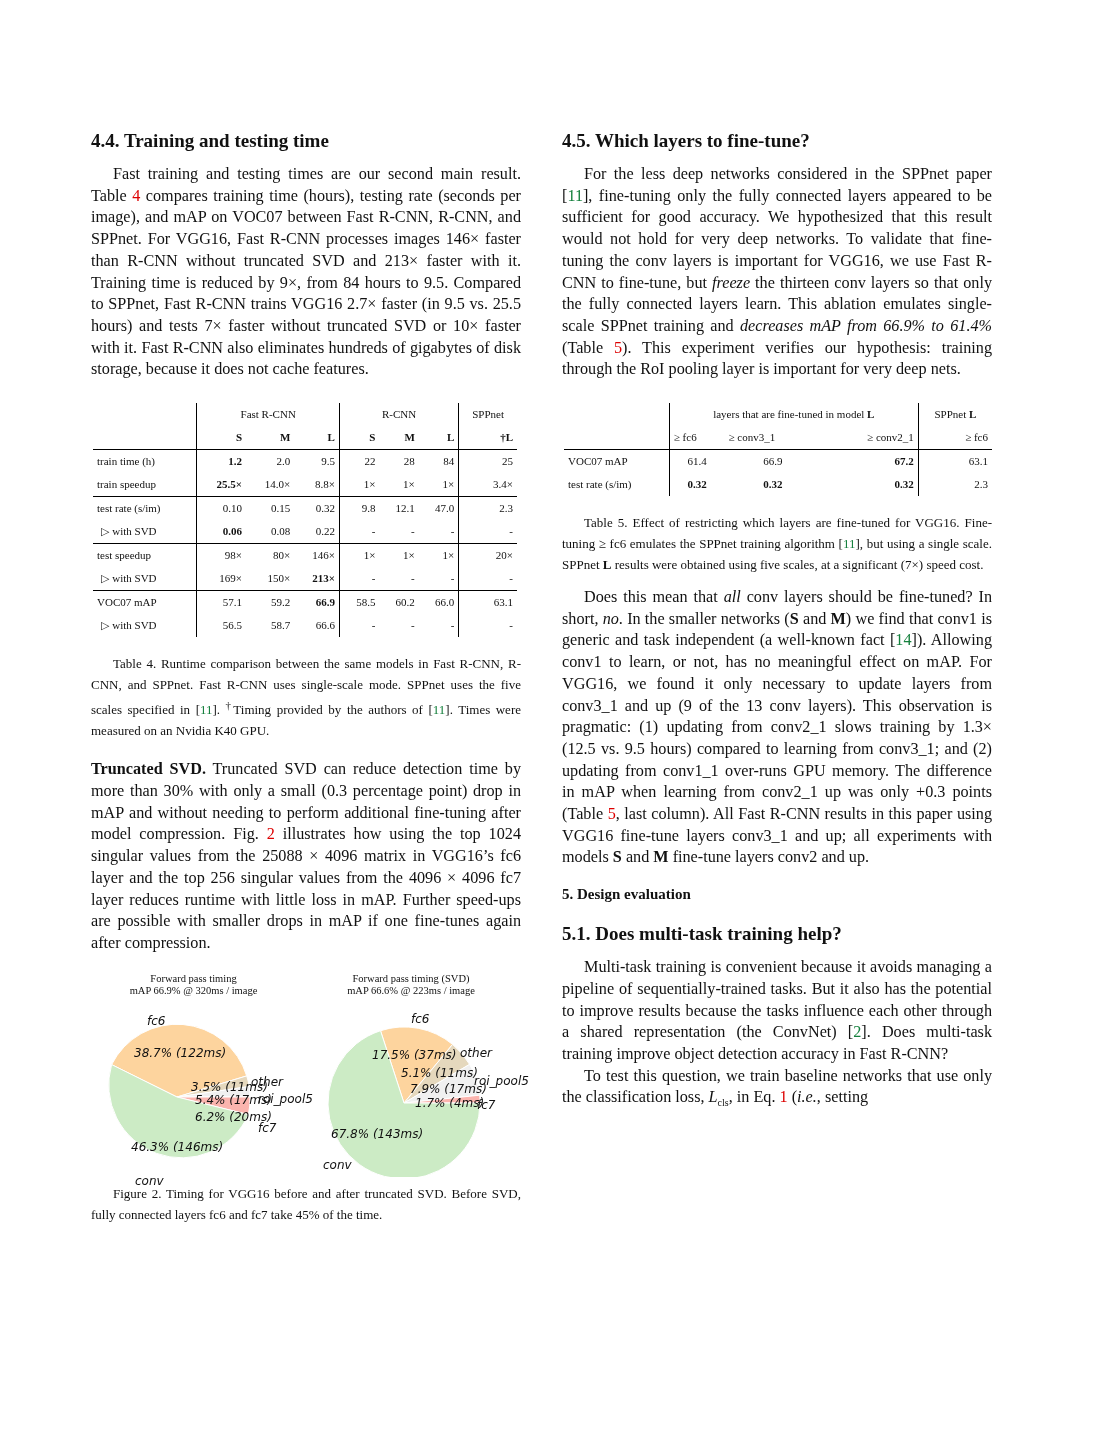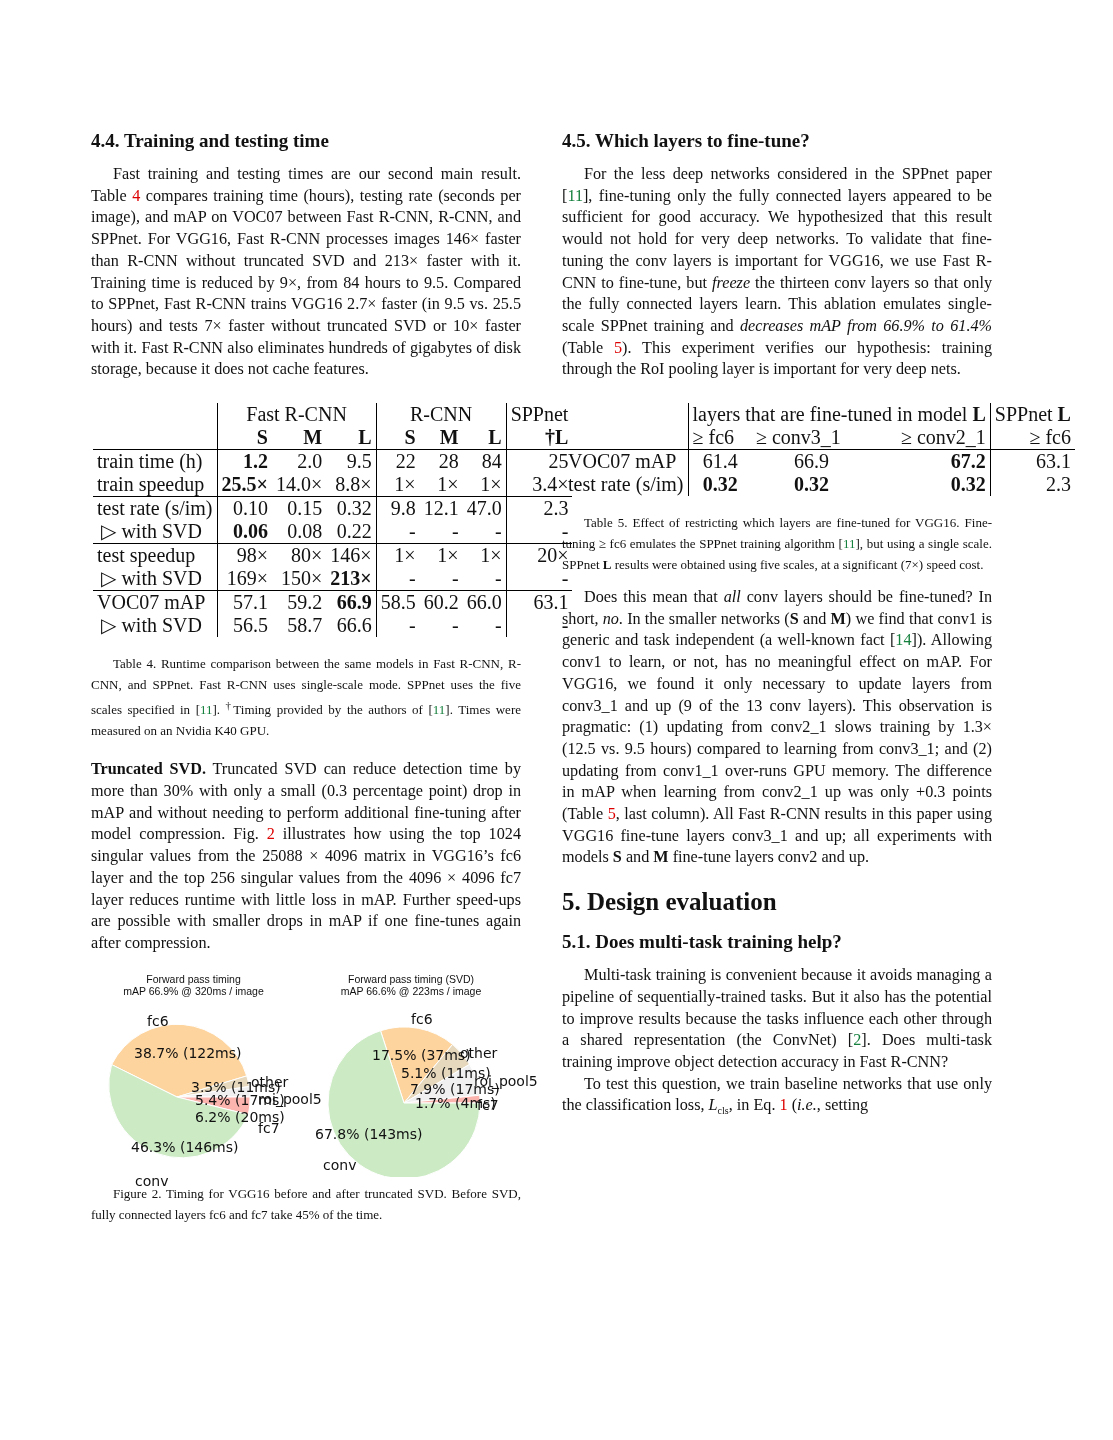--- a/index.html
+++ b/index.html
@@ -6,31 +6,31 @@
   body { width: 1113px; height: 1440px; position: relative; font-family: "Liberation Serif", serif; color: #111; }
   .col { position: absolute; top: 128px; width: 430px; font-size: 16.2px; line-height: 21.7px; }
   .col.left { left: 91px; }
   .col.right { left: 562px; }
   h2 { font-size: 19px; font-weight: bold; margin: 0 0 10px 0; line-height: 26px; }
   p { margin: 0; text-align: justify; text-indent: 22px; hyphens: auto; }
   p.noindent { text-indent: 0; }
   .ref-red { color: #d00; }
   .ref-green { color: #15803d; }
   .caption { font-size: 13px; line-height: 21px; text-align: justify; margin: 0; }
-  table { border-collapse: collapse; font-size: 20px; }
+  table { border-collapse: collapse; font-size: 11px; }
   td, th { padding: 0 4px; line-height: 23px; white-space: nowrap; font-weight: normal; }
   .r { text-align: right; }
   .c { text-align: center; }
   .b { font-weight: bold; }
   .vl { border-left: 1px solid #000; }
   .ht { border-top: 1px solid #000; }
   .pies { display: flex; justify-content: space-between; margin: 18px 0 6px 0; }
   .pie-wrap { position: relative; width: 210px; height: 210px; }
-  .pie-title { font-family: Liberation Sans, sans-serif; font-size: 10.5px; line-height: 12px; text-align: center; }
-  .pie-lbl { position: absolute; font-family: "DejaVu Sans", sans-serif; font-size: 14px; white-space: nowrap; }
+  .pie-title { font-family: Liberation Serif, serif; font-size: 10.5px; line-height: 12px; text-align: center; }
+  .pie-lbl { position: absolute; font-family: "DejaVu Sans", sans-serif; font-size: 12px; white-space: nowrap; font-style: italic; }
 </style>
 </head>
 <body>
 
 <div class="col left">
   <h2>4.4. Training and testing time</h2>
   <p><span>Fast training and testing times are our second main result. Table </span><span class="ref-red">4</span><span> compares training time (hours), testing rate (seconds per image), and mAP on VOC07 between Fast R-CNN, R-CNN, and SPPnet. For VGG16, Fast R-CNN processes images 146× faster than R-CNN without truncated SVD and 213× faster with it. Training time is reduced by 9×, from 84 hours to 9.5. Compared to SPPnet, Fast R-CNN trains VGG16 2.7× faster (in 9.5 vs. 25.5 hours) and tests 7× faster without truncated SVD or 10× faster with it. Fast R-CNN also eliminates hundreds of gigabytes of disk storage, because it does not cache features.</span></p>
 
   <table style="margin: 22px 0 0 2px; width: 424px;">
     <tbody>
@@ -176,21 +176,21 @@
         </svg>
         <span class="pie-lbl" style="left:110px;top:12px">fc6</span>
         <span class="pie-lbl" style="left:159px;top:46px">other</span>
         <span class="pie-lbl" style="left:173px;top:74px">roi_pool5</span>
         <span class="pie-lbl" style="left:176px;top:98px">fc7</span>
         <span class="pie-lbl" style="left:22px;top:158px">conv</span>
         <span class="pie-lbl" style="left:71px;top:48px">17.5% (37ms)</span>
         <span class="pie-lbl" style="left:100px;top:66px">5.1% (11ms)</span>
         <span class="pie-lbl" style="left:109px;top:82px">7.9% (17ms)</span>
         <span class="pie-lbl" style="left:114px;top:96px">1.7% (4ms)</span>
-        <span class="pie-lbl" style="left:14px;top:127px">67.8% (143ms)</span>
+        <span class="pie-lbl" style="left:30px;top:127px">67.8% (143ms)</span>
       </div>
     </div>
   </div>
 
   <p class="caption" style="margin-top:6px">Figure 2. Timing for VGG16 before and after truncated SVD. Before SVD, fully connected layers fc6 and fc7 take 45% of the time.</p>
 </div>
 
 <div class="col right">
   <h2>4.5. Which layers to fine-tune?</h2>
   <p><span>For the less deep networks considered in the SPPnet paper [</span><span class="ref-green">11</span><span>], fine-tuning only the fully connected layers appeared to be sufficient for good accuracy. We hypothesized that this result would not hold for very deep networks. To validate that fine-tuning the conv layers is important for VGG16, we use Fast R-CNN to fine-tune, but </span><i>freeze</i><span> the thirteen conv layers so that only the fully connected layers learn. This ablation emulates single-scale SPPnet training and </span><i>decreases mAP from 66.9% to 61.4%</i><span> (Table </span><span class="ref-red">5</span><span>). This experiment verifies our hypothesis: training through the RoI pooling layer is important for very deep nets.</span></p>
@@ -223,18 +223,18 @@
       <td class="r b">0.32</td>
       <td class="r vl">2.3</td>
     </tr>
   </tbody>
     </table>
 
   <p class="caption" style="margin-top:16px"><span>Table 5. Effect of restricting which layers are fine-tuned for VGG16. Fine-tuning ≥ fc6 emulates the SPPnet training algorithm [</span><span class="ref-green">11</span><span>], but using a single scale. SPPnet </span><b>L</b><span> results were obtained using five scales, at a significant (7×) speed cost.</span></p>
 
   <p style="margin-top:12px"><span>Does this mean that </span><i>all</i><span> conv layers should be fine-tuned? In short, </span><i>no</i><span>. In the smaller networks (</span><b>S</b><span> and </span><b>M</b><span>) we find that conv1 is generic and task independent (a well-known fact [</span><span class="ref-green">14</span><span>]). Allowing conv1 to learn, or not, has no meaningful effect on mAP. For VGG16, we found it only necessary to update layers from conv3_1 and up (9 of the 13 conv layers). This observation is pragmatic: (1) updating from conv2_1 slows training by 1.3× (12.5 vs. 9.5 hours) compared to learning from conv3_1; and (2) updating from conv1_1 over-runs GPU memory. The difference in mAP when learning from conv2_1 up was only +0.3 points (Table </span><span class="ref-red">5</span><span>, last column). All Fast R-CNN results in this paper using VGG16 fine-tune layers conv3_1 and up; all experiments with models </span><b>S</b><span> and </span><b>M</b><span> fine-tune layers conv2 and up.</span></p>
 
-  <h2 style="font-size:25px;margin-top:20px">5. Design evaluation</h2>
+  <h2 style="font-size:15px;margin-top:12px">5. Design evaluation</h2>
 
   <h2 style="margin-top:14px">5.1. Does multi-task training help?</h2>
   <p><span>Multi-task training is convenient because it avoids managing a pipeline of sequentially-trained tasks. But it also has the potential to improve results because the tasks influence each other through a shared representation (the ConvNet) [</span><span class="ref-green">2</span><span>]. Does multi-task training improve object detection accuracy in Fast R-CNN?</span></p>
   <p><span>To test this question, we train baseline networks that use only the classification loss, </span><i>L</i><sub style="font-size:10px">cls</sub><span>, in Eq. </span><span class="ref-red">1</span><span> (</span><i>i.e.</i><span>, setting</span></p>
 </div>
 
 </body></html>

